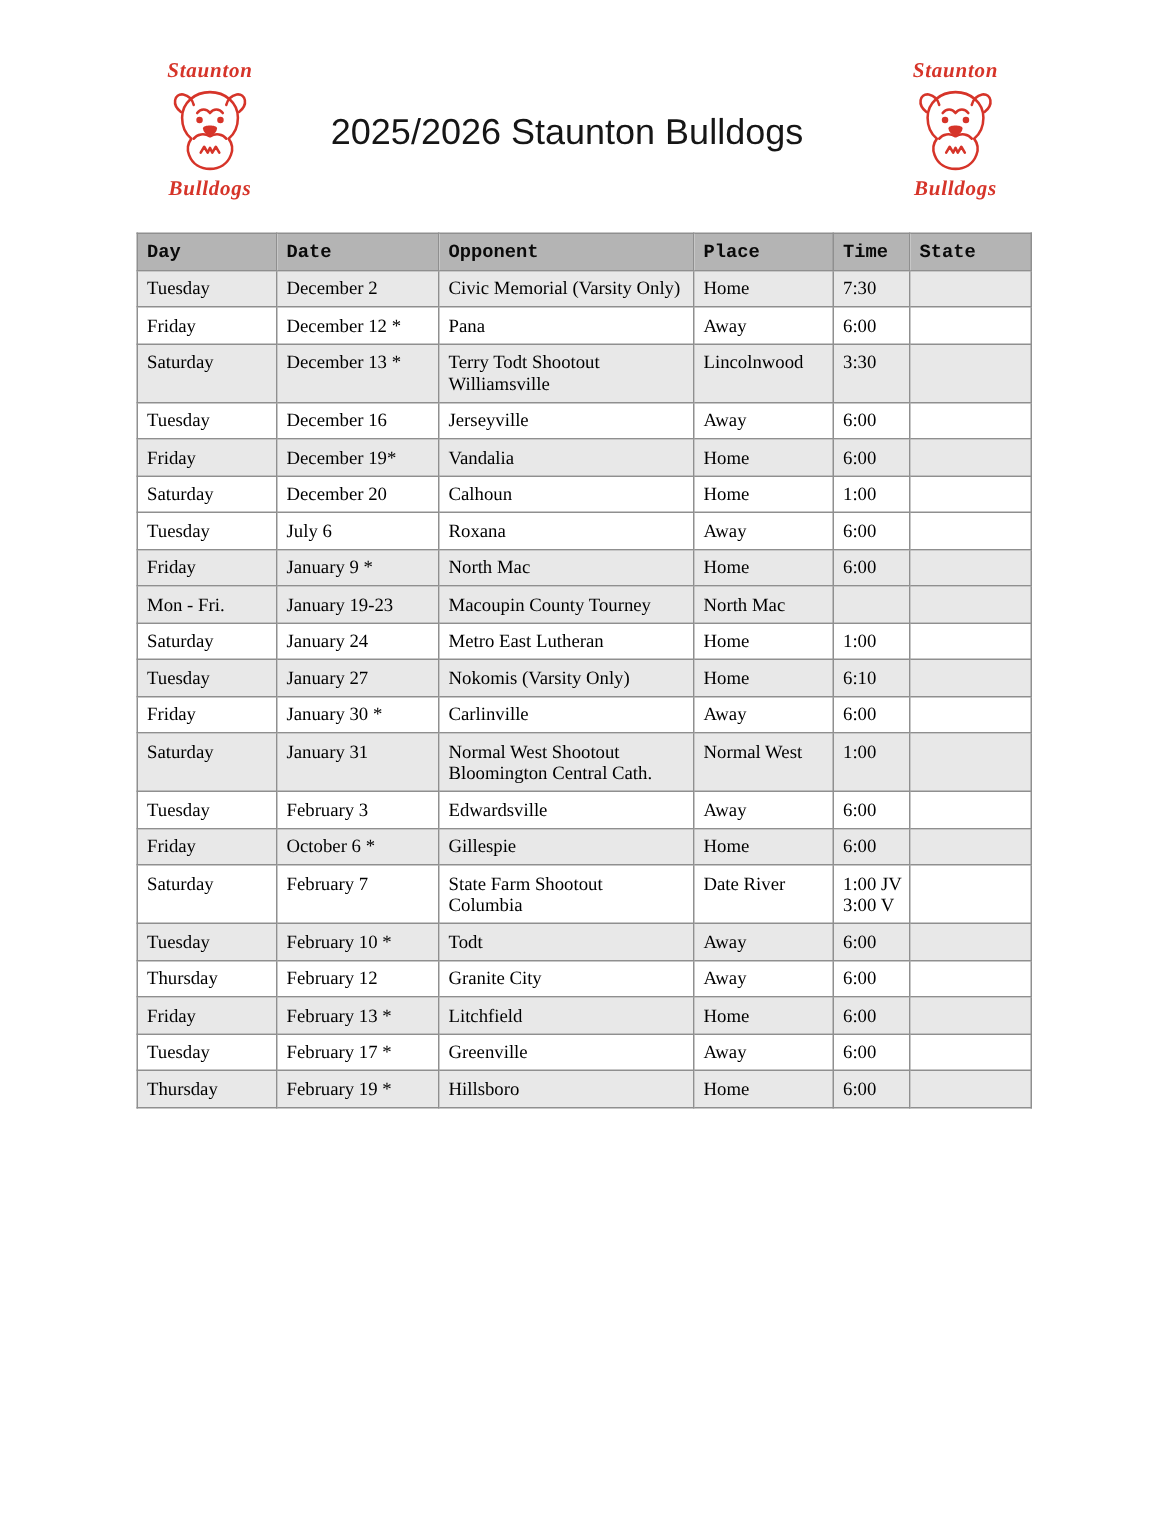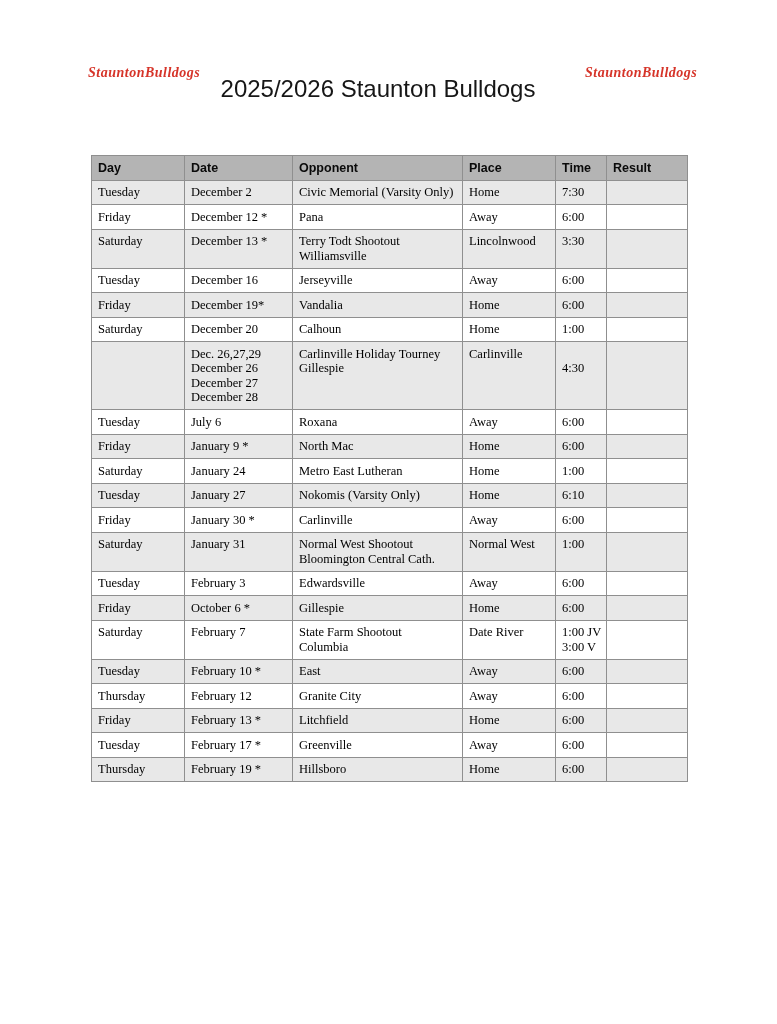--- a/index.html
+++ b/index.html
@@ -8,21 +8,21 @@
     width:777px; height:1024px;
     position:relative;
     font-family:"Liberation Serif", serif;
     color:#000;
     overflow:hidden;
   }
 
   
   .logo {
     position:absolute; top:40px; width:104px;
-    display:flex; flex-direction:row; align-items:center;
+    display:flex; flex-direction:column; align-items:center;
     color:var(--logo-red, #d63429);
     text-align:center;
   }
   .logo.left  { left:88px; }
   .logo.right { left:585px; }
   .logo-text {
     font-family:"Liberation Serif", serif;
     font-weight:bold; font-style:italic;
     font-size:14px; line-height:15px;
     letter-spacing:0.5px;
@@ -50,21 +50,21 @@
     vertical-align:top;
     text-align:left;
     padding:4.5px 4px 4.5px 6px;
     font-size:12.5px;
     line-height:14.5px;
     white-space:pre-line;
     overflow:hidden;
   }
   .schedule th {
     background:var(--header-gray, #b4b4b4);
-    font-family:Liberation Sans, sans-serif;
+    font-family:Liberation Mono, monospace;
     font-weight:bold;
     white-space:nowrap;
     color:#0a0a0a;
   }
   .schedule tr.banded td { background:var(--band-gray, #e8e8e8); }
 </style>
 </head>
 <body>
 
 <div class="logo left">
@@ -116,21 +116,21 @@
     <col style="width:51px">
     <col style="width:81px">
   </colgroup>
   <thead>
     <tr>
       <th>Day</th>
       <th>Date</th>
       <th>Opponent</th>
       <th>Place</th>
       <th>Time</th>
-      <th>Result</th>
+      <th>State</th>
     </tr>
   </thead>
   <tbody id="schedule-body">
       <tr class="banded">
     <td>Tuesday</td>
     <td>December 2</td>
     <td>Civic Memorial (Varsity Only)</td>
     <td>Home</td>
     <td>7:30</td>
     <td></td>
@@ -169,47 +169,42 @@
     <td></td>
   </tr>
       <tr>
     <td>Saturday</td>
     <td>December 20</td>
     <td>Calhoun</td>
     <td>Home</td>
     <td>1:00</td>
     <td></td>
   </tr>
-      <tr class="banded">
-    <td></td>
-    <td>Dec. 26,27,29
-December 26
-December 27
-December 28</td>
-    <td>Carlinville Holiday Tourney
-Gillespie</td>
-    <td>Carlinville</td>
-    <td>
-4:30</td>
-    <td></td>
-  </tr>
       <tr>
     <td>Tuesday</td>
     <td>July 6</td>
     <td>Roxana</td>
     <td>Away</td>
     <td>6:00</td>
     <td></td>
   </tr>
       <tr class="banded">
     <td>Friday</td>
     <td>January 9 *</td>
     <td>North Mac</td>
     <td>Home</td>
     <td>6:00</td>
+    <td></td>
+  </tr>
+      <tr class="banded">
+    <td>Mon - Fri.</td>
+    <td>January 19-23</td>
+    <td>Macoupin County Tourney</td>
+    <td>North Mac</td>
+    <td></td>
     <td></td>
   </tr>
       <tr>
     <td>Saturday</td>
     <td>January 24</td>
     <td>Metro East Lutheran</td>
     <td>Home</td>
     <td>1:00</td>
     <td></td>
   </tr>
@@ -260,21 +255,21 @@
     <td>State Farm Shootout
 Columbia</td>
     <td>Date River</td>
     <td>1:00 JV
 3:00 V</td>
     <td></td>
   </tr>
       <tr class="banded">
     <td>Tuesday</td>
     <td>February 10 *</td>
-    <td>East</td>
+    <td>Todt</td>
     <td>Away</td>
     <td>6:00</td>
     <td></td>
   </tr>
       <tr>
     <td>Thursday</td>
     <td>February 12</td>
     <td>Granite City</td>
     <td>Away</td>
     <td>6:00</td>

